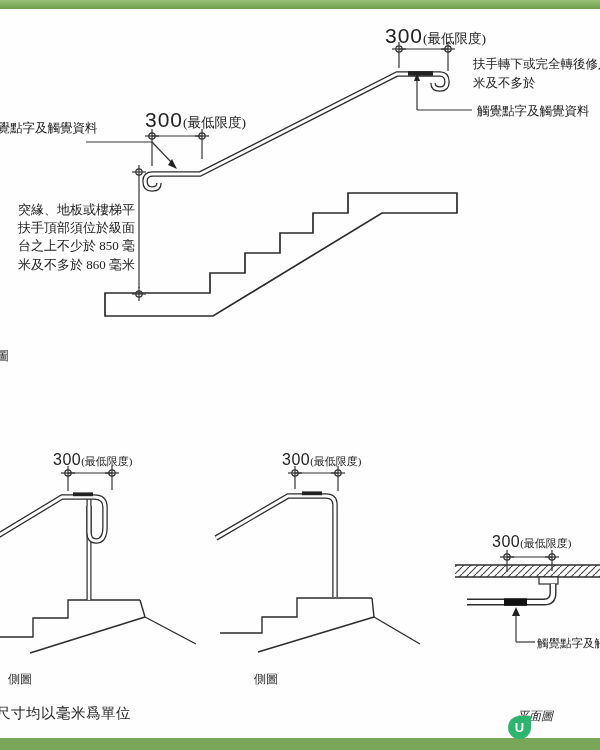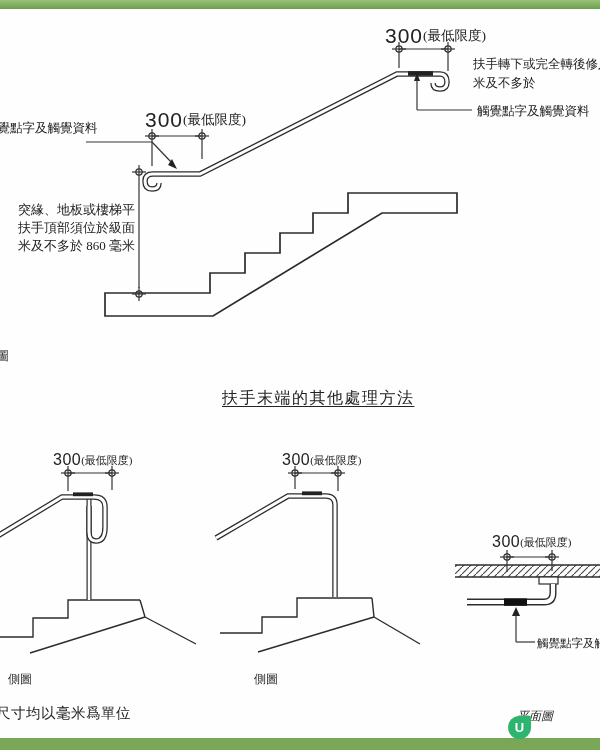--- a/index.html
+++ b/index.html
@@ -3,21 +3,21 @@
 <meta charset="utf-8">
 <style>
   html,body{margin:0;padding:0;}
   #page{position:relative;width:600px;height:750px;background:#fefefe;overflow:hidden;
         font-family:"Liberation Serif", serif;color:#2e2e2e;}
   .bar{position:absolute;left:0;width:600px;}
   #topbar{top:0;height:9px;background:linear-gradient(#97c177,#6f9e4e);}
   #botbar{top:738px;height:12px;background:#7aa757;}
   svg{position:absolute;left:0;top:0;}
   .txt{position:absolute;white-space:pre;line-height:1.4;}
-  .dim{position:absolute;display:flex;align-items:center;white-space:nowrap;color:#222;}
+  .dim{position:absolute;display:flex;align-items:flex-end;white-space:nowrap;color:#222;}
   .dim-lg .v{font-size:21px;letter-spacing:1px;font-family:"Liberation Sans",sans-serif;}
   .dim-lg .q{font-size:13.5px;}
   .dim-sm .v{font-size:16px;letter-spacing:.5px;font-family:"Liberation Sans",sans-serif;}
   .dim-sm .q{font-size:11px;}
   .note{font-size:12.5px;color:#222;}
   .note-lines div{font-size:13px;line-height:18.2px;color:#222;}
   .caption{font-size:12px;color:#222;}
   #heading{font-size:16px;letter-spacing:1.5px;text-decoration:underline;
            text-underline-offset:3px;color:#222;}
   #footer-note{font-size:14.5px;letter-spacing:.5px;color:#222;}
@@ -164,26 +164,26 @@
 
   <div class="txt note" style="left:473px;top:55px;line-height:19px;"><span>扶手轉下或完全轉後修入</span><br><span>米及不多於</span></div>
 
   <div class="txt note" style="left:477px;top:103px;">觸覺點字及觸覺資料</div>
 
   <div class="txt note" style="left:-15px;top:120px;">觸覺點字及觸覺資料</div>
 
   <div class="note-lines" style="position:absolute;left:18px;top:201px;">
     <div>突緣、地板或樓梯平</div>
     <div>扶手頂部須位於級面</div>
+    <div>台之上不少於 850 毫</div>
     <div>米及不多於 860 毫米</div>
   </div>
 
   <div class="txt caption" style="left:-17px;top:347px;font-size:13px;">側圖</div>
 
-  <div class="txt" id="heading" style="left:222px;top:387px;">扶手末端的其他處理方法</div>
 
   <div class="dim dim-sm" style="left:53px;top:451px;">
     <span class="v">300</span>
       <span class="q">(最低限度)</span>
   </div>
   <div class="dim dim-sm" style="left:282px;top:451px;">
     <span class="v">300</span>
       <span class="q">(最低限度)</span>
   </div>
   <div class="dim dim-sm" style="left:492px;top:533px;">

